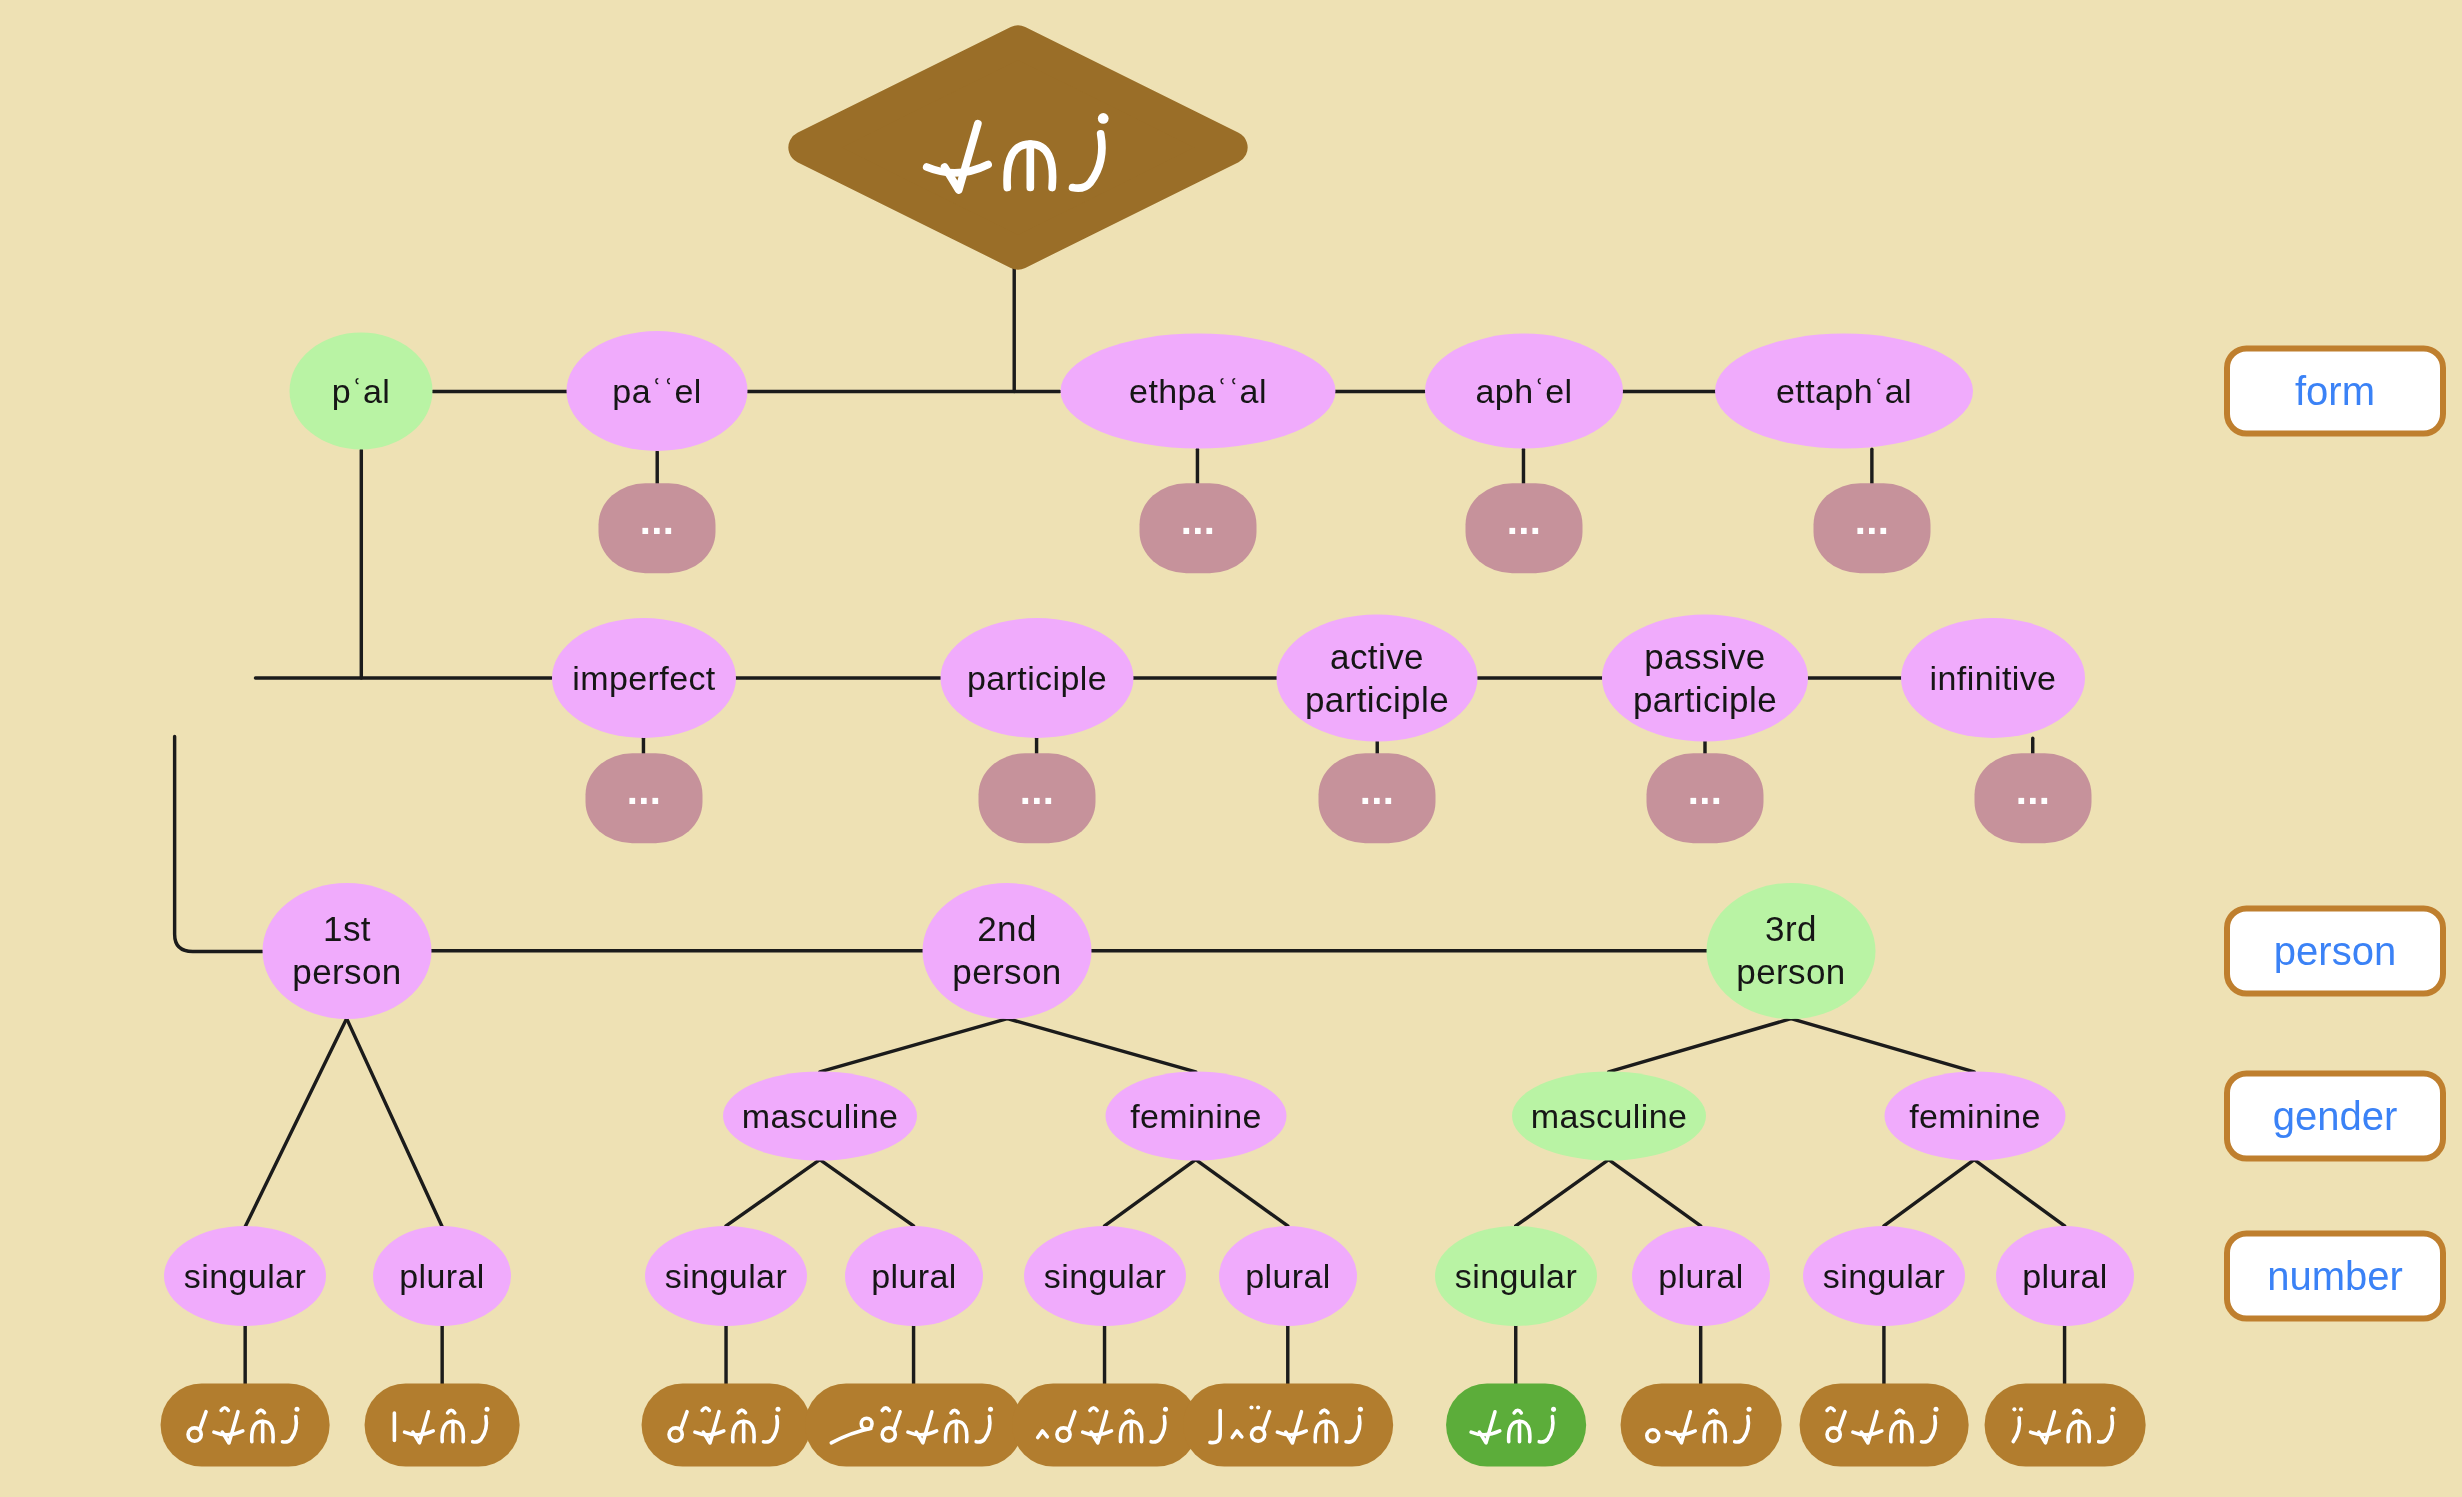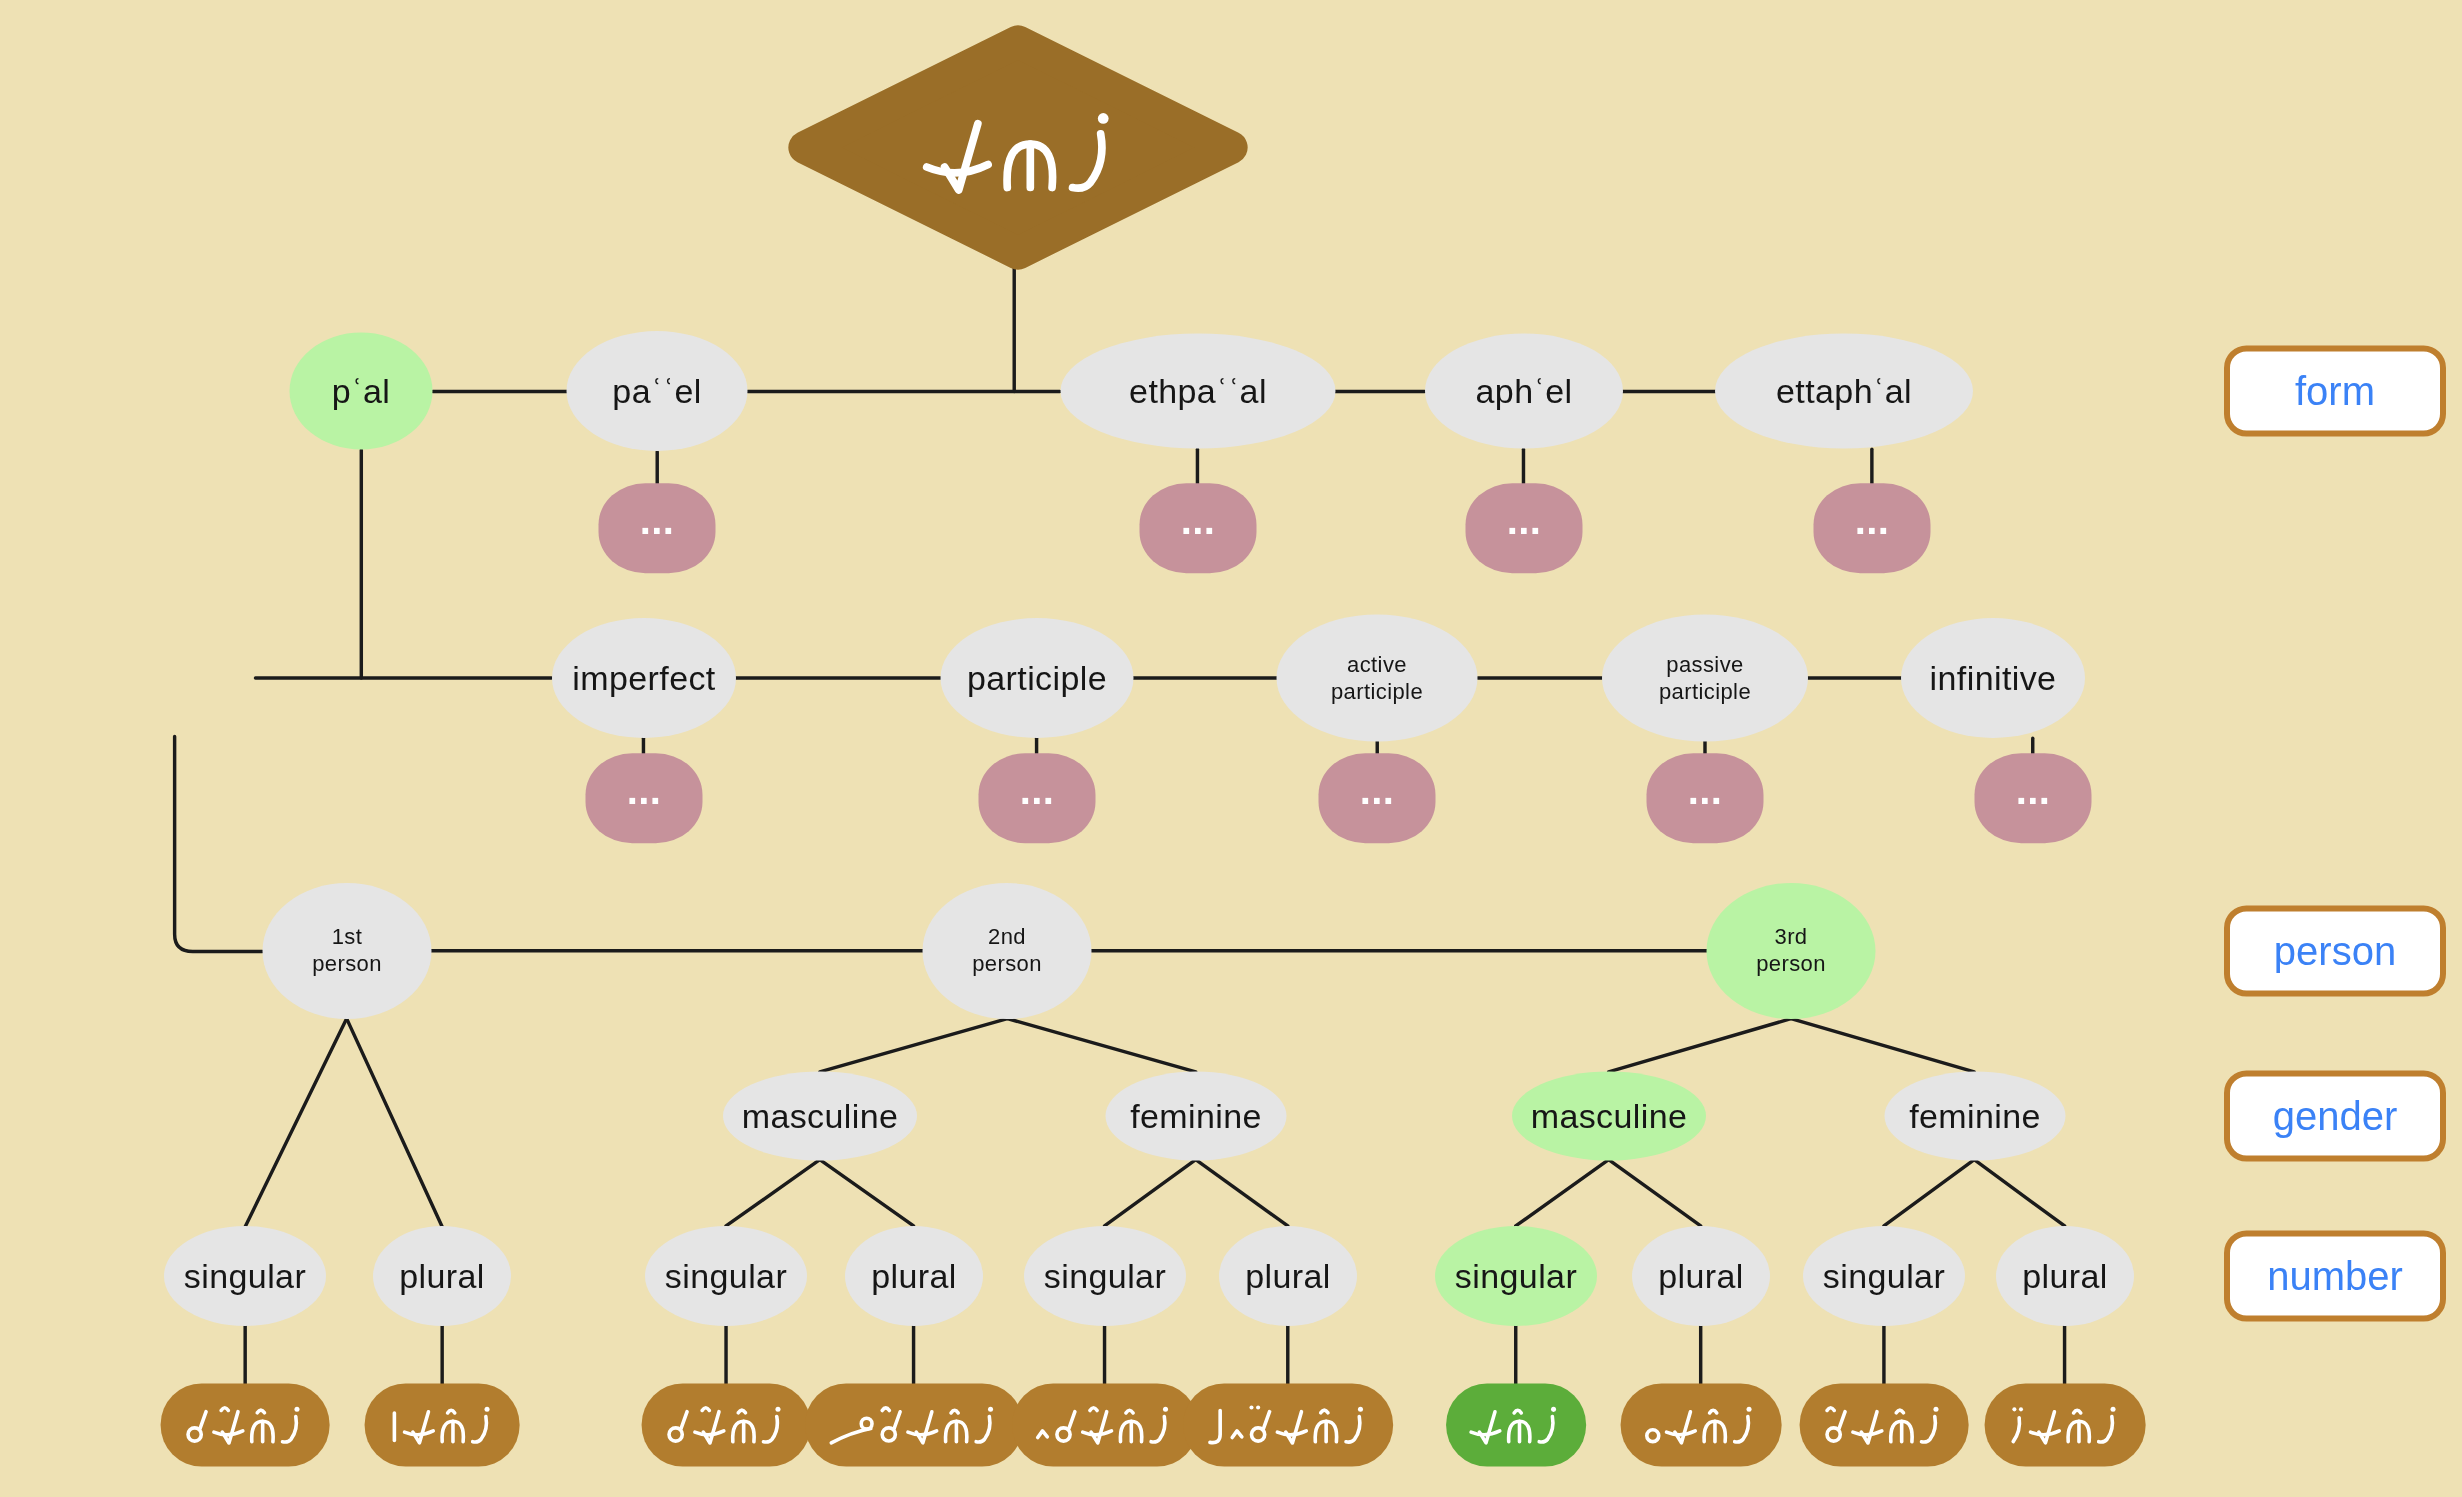--- a/index.html
+++ b/index.html
@@ -12,23 +12,23 @@
   #stage{position:absolute;inset:0;width:2462px;height:1497px;border-radius:9px;}
   #wires{position:absolute;left:0;top:0;z-index:0;}
   #wires path{stroke:#1b1b1b;stroke-width:4;fill:none;stroke-linecap:round;}
   .node{
     position:absolute;transform:translate(-50%,-50%);
     display:flex;align-items:center;justify-content:center;text-align:center;
     color:#161616;font-size:34px;font-weight:500;z-index:2;letter-spacing:0.4px;
     cursor:pointer;
   }
   .ellipse{border-radius:50%;}
-  .orange{background:#e5e5e5;}
+  .orange{background:#f0abfc;}
   .green{background:#b9f3a4;}
-  .two{flex-direction:column;line-height:1.22;font-size:22px;}
+  .two{flex-direction:column;line-height:1.22;font-size:35px;}
   .dots-node{
     background:#c6929b;border-radius:40% / 46%;
     color:#ffffff;font-weight:800;font-size:40px;line-height:.12;
     padding-bottom:15.5px;
   }
   .leaf{
     background:#b27d2e;border-radius:41px;height:83px;padding:0 22.4px;
   }
   .leaf-green{background:#5cad3a;}
   .lbl{

